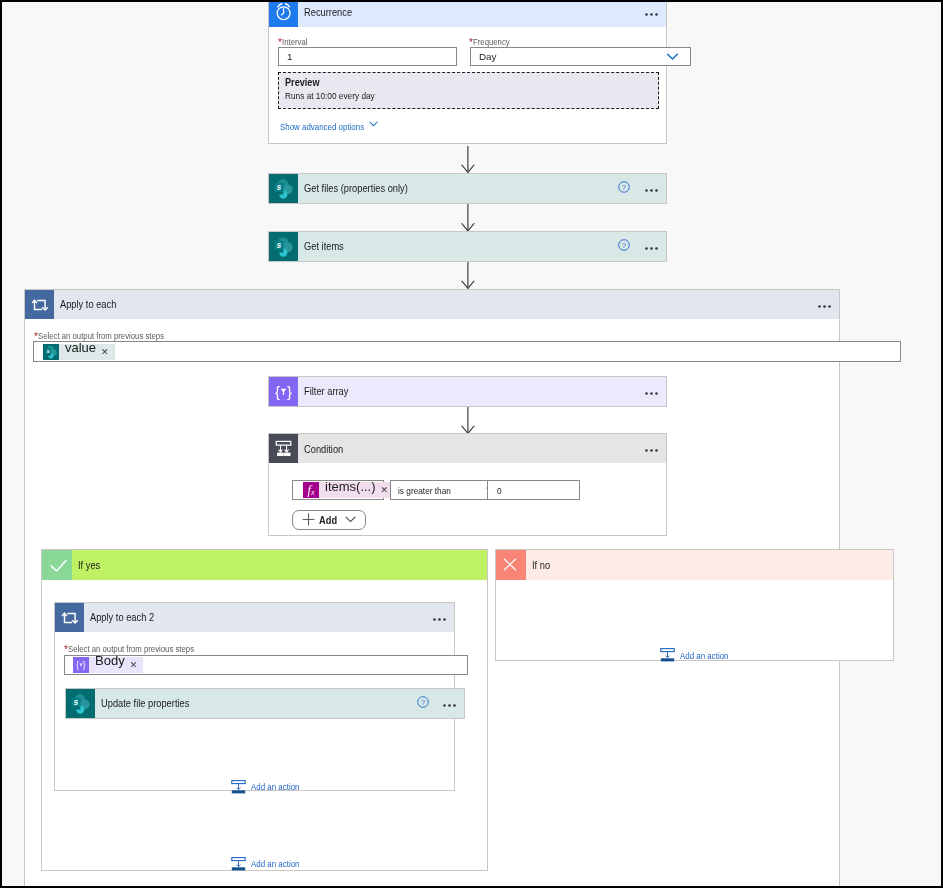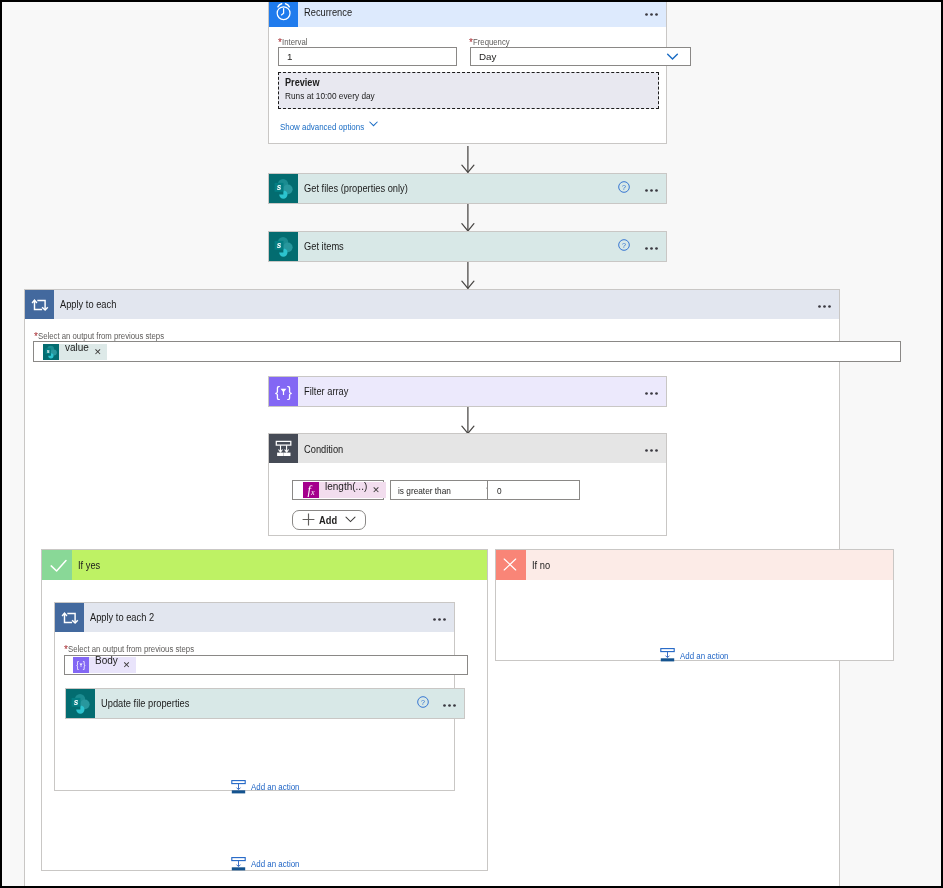--- a/index.html
+++ b/index.html
@@ -29,21 +29,21 @@
   .fbox{box-sizing:border-box;border:1px solid #8a8886;background:#fff;
         display:flex;align-items:center;font-size:9.8px;color:#201f1e;}
   .fbox > span.val{display:inline-block;transform:scaleX(0.845);transform-origin:left center;white-space:nowrap;}
   .linkish{color:#1a6cc4;font-size:9.4px;display:inline-block;
            transform:scaleX(0.845);transform-origin:left center;white-space:nowrap;}
   .addaction{position:absolute;display:flex;align-items:center;gap:5px;margin-top:17px;}
   .addaction span.aalbl{color:#2166c6;font-size:9.4px;display:inline-block;
            transform:scaleX(0.845);transform-origin:left center;white-space:nowrap;}
   .token{display:flex;align-items:center;height:16px;}
   .token .tkicon{width:16px;height:16px;display:flex;align-items:center;justify-content:center;}
-  .token .tklabel{font-size:10px;color:#1b1b1b;padding:0 5px 8px 6px;
+  .token .tklabel{font-size:13px;color:#1b1b1b;padding:0 5px 8px 6px;
        height:16px;display:flex;align-items:center;}
   .token .tkx{font-size:9px;color:#3b3a39;padding-right:6px;display:flex;align-items:center;height:16px;}
 
   
   .sp-icon{background:#036C70;}
   .sp-icon-sm{background:#036C70;}
   .loop-icon{background:#43699E;}
   .fa-icon{background:#8367F4;}
   .fa-icon-sm{background:#8367F4;}
   .cond-icon{background:#464B56;}
@@ -253,21 +253,21 @@
     </div>
 
     <div class="fbox abs" style="left:23px;top:46px;width:92px;height:20px;padding-left:10px;">
       <span class="token" style="background:#F2DDEE;">
         <span class="tkicon" style="background:#A4008C;">
           <svg width="16" height="16" viewBox="0 0 16 16">
               <text x="4.4" y="12.3" font-size="12.5" fill="#fff" font-family="Liberation Serif" font-style="italic">f</text>
               <text x="8.0" y="12.6" font-size="8" fill="#fff" font-family="Liberation Serif" font-style="italic">x</text>
             </svg>
         </span>
-        <span class="tklabel">length(...)</span>
+        <span class="tklabel">items(...)</span>
         <span class="tkx">✕</span>
       </span>
     </div>
     <div class="fbox abs" style="left:120.7px;top:46px;width:114px;height:20px;padding:0 6px 0 7px;justify-content:space-between;">
       <span class="val">is greater than</span>
       <svg width="11" height="7" viewBox="0 0 14 9" fill="none" stroke="#3b3a39" stroke-width="1.3">
           <path d="M1.2 1.4 L7 7.2 L12.8 1.4" stroke-linecap="round"></path>
         </svg>
     </div>
     <div class="fbox abs" style="left:217.5px;top:46px;width:93px;height:20px;padding-left:9px;">

